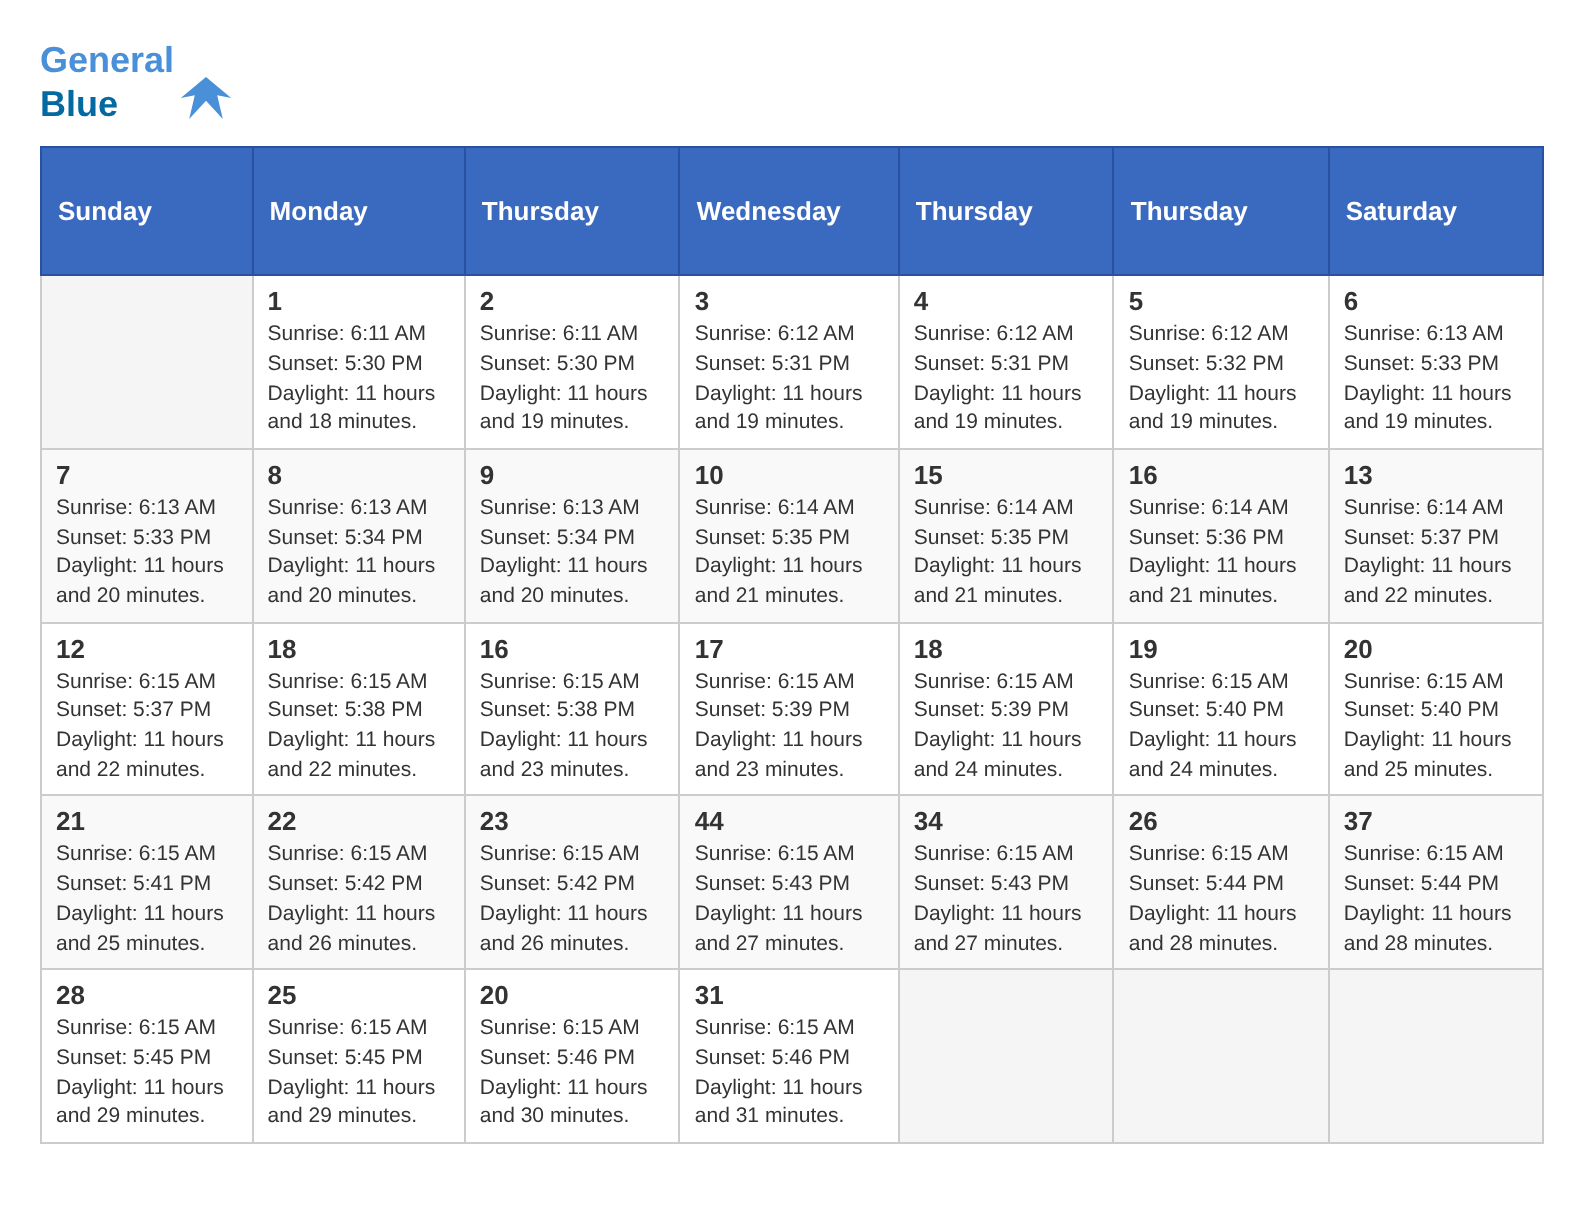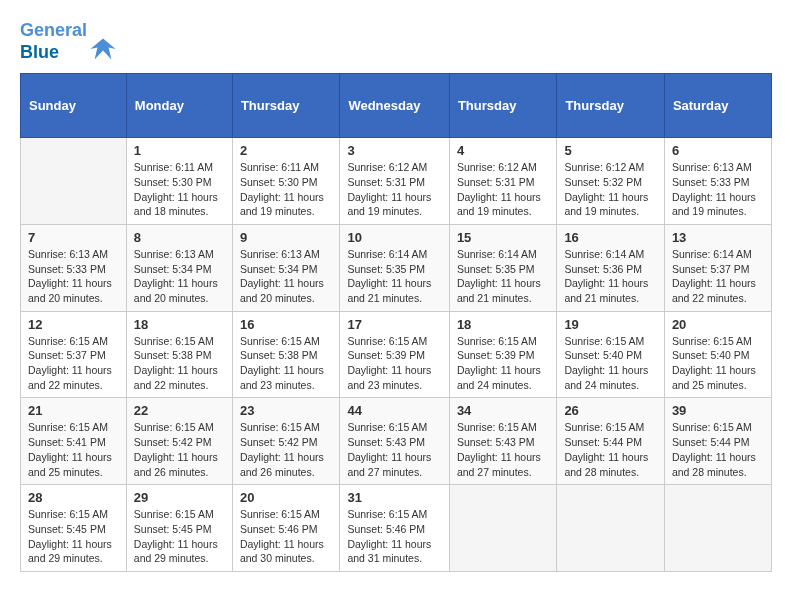--- a/index.html
+++ b/index.html
@@ -228,31 +228,31 @@
         </td>
         <td>
           <span class="day-number">34</span>
           <div class="day-info">Sunrise: 6:15 AM<br>Sunset: 5:43 PM<br>Daylight: 11 hours<br>and 27 minutes.</div>
         </td>
         <td>
           <span class="day-number">26</span>
           <div class="day-info">Sunrise: 6:15 AM<br>Sunset: 5:44 PM<br>Daylight: 11 hours<br>and 28 minutes.</div>
         </td>
         <td>
-          <span class="day-number">39</span>
+          <span class="day-number">37</span>
           <div class="day-info">Sunrise: 6:15 AM<br>Sunset: 5:44 PM<br>Daylight: 11 hours<br>and 28 minutes.</div>
         </td>
       </tr>
       <tr>
         <td>
           <span class="day-number">28</span>
           <div class="day-info">Sunrise: 6:15 AM<br>Sunset: 5:45 PM<br>Daylight: 11 hours<br>and 29 minutes.</div>
         </td>
         <td>
-          <span class="day-number">29</span>
+          <span class="day-number">25</span>
           <div class="day-info">Sunrise: 6:15 AM<br>Sunset: 5:45 PM<br>Daylight: 11 hours<br>and 29 minutes.</div>
         </td>
         <td>
           <span class="day-number">20</span>
           <div class="day-info">Sunrise: 6:15 AM<br>Sunset: 5:46 PM<br>Daylight: 11 hours<br>and 30 minutes.</div>
         </td>
         <td>
           <span class="day-number">31</span>
           <div class="day-info">Sunrise: 6:15 AM<br>Sunset: 5:46 PM<br>Daylight: 11 hours<br>and 31 minutes.</div>
         </td>

